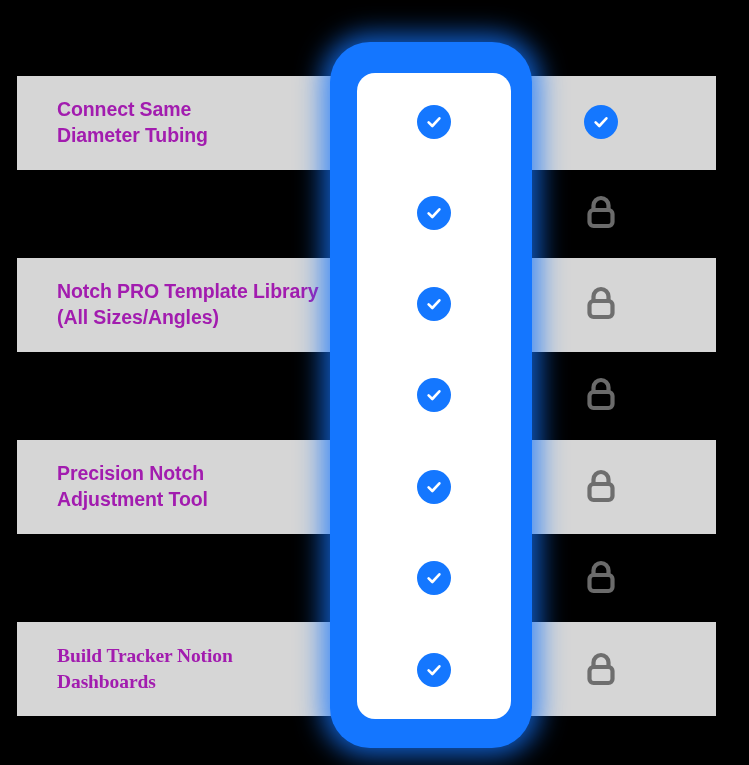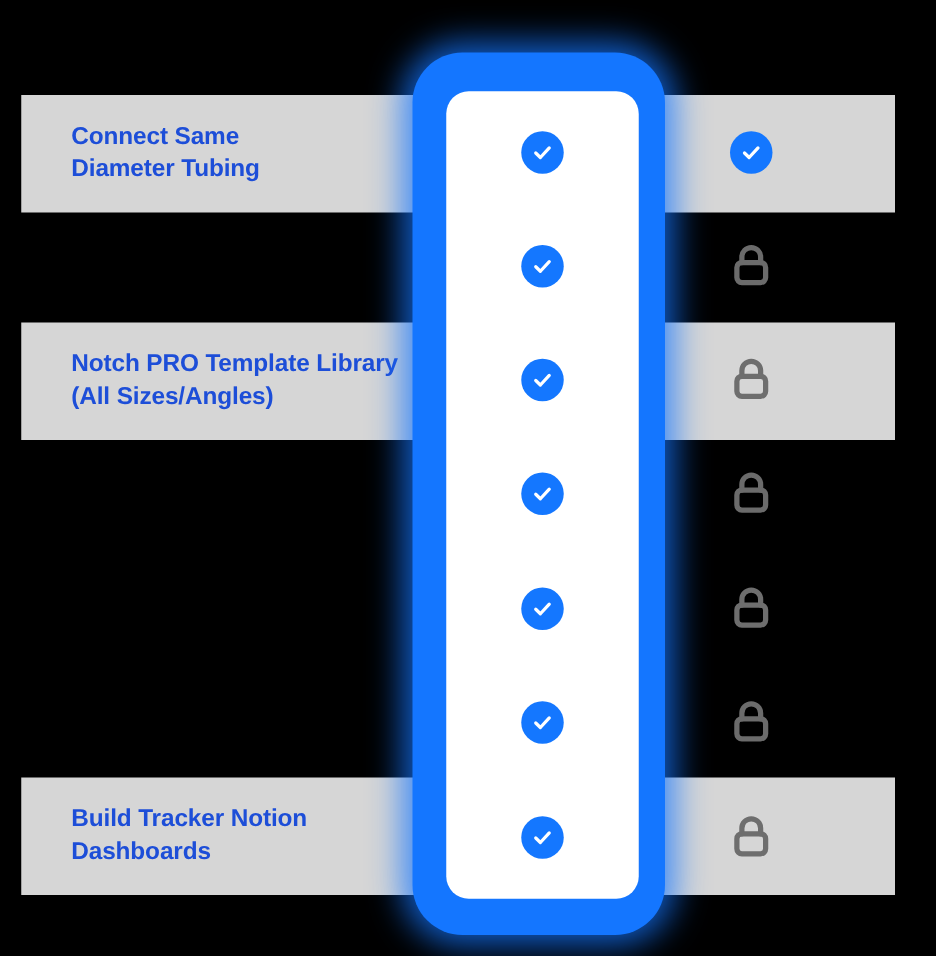--- a/index.html
+++ b/index.html
@@ -28,28 +28,28 @@
     position: absolute;
     left: 17px;
     width: 699px;
     height: 94px;
     background: #d6d6d6;
     z-index: 1;
   }
   .band.b1 { top: 76px; }
   .band.b2 { top: 258px; }
   .band.b3 { top: 440px; }
-  .band.b4 { top: 622px; }
+  .band.b4 { top: 622px; font-family: Liberation Serif, serif; }
 
   .band-label {
     position: absolute;
     left: 40px;
     top: 50%;
     transform: translateY(-50%);
-    color: #1d4ed8;
+    color: #a21caf;
     font-size: 19.5px;
     font-weight: bold;
     line-height: 1.33;
     letter-spacing: -0.1px;
     white-space: pre-line;
     max-width: 330px;
   }
 
   
   .pro-col-glow {
@@ -121,20 +121,24 @@
 <div id="stage">
 
   <div class="band b1">
     <div class="band-label">Connect Same
 Diameter Tubing</div>
   </div>
   <div class="band b2">
     <div class="band-label">Notch PRO Template Library
 (All Sizes/Angles)</div>
   </div>
+  <div class="band b3">
+    <div class="band-label">Precision Notch
+Adjustment Tool</div>
+  </div>
   <div class="band b4">
     <div class="band-label">Build Tracker Notion
 Dashboards</div>
   </div>
 
   <div class="pro-col-glow"></div>
   <div class="pro-col-inner"></div>
 
   <div class="icon-col center">
     <div class="icon-slot" style="top:122px">

